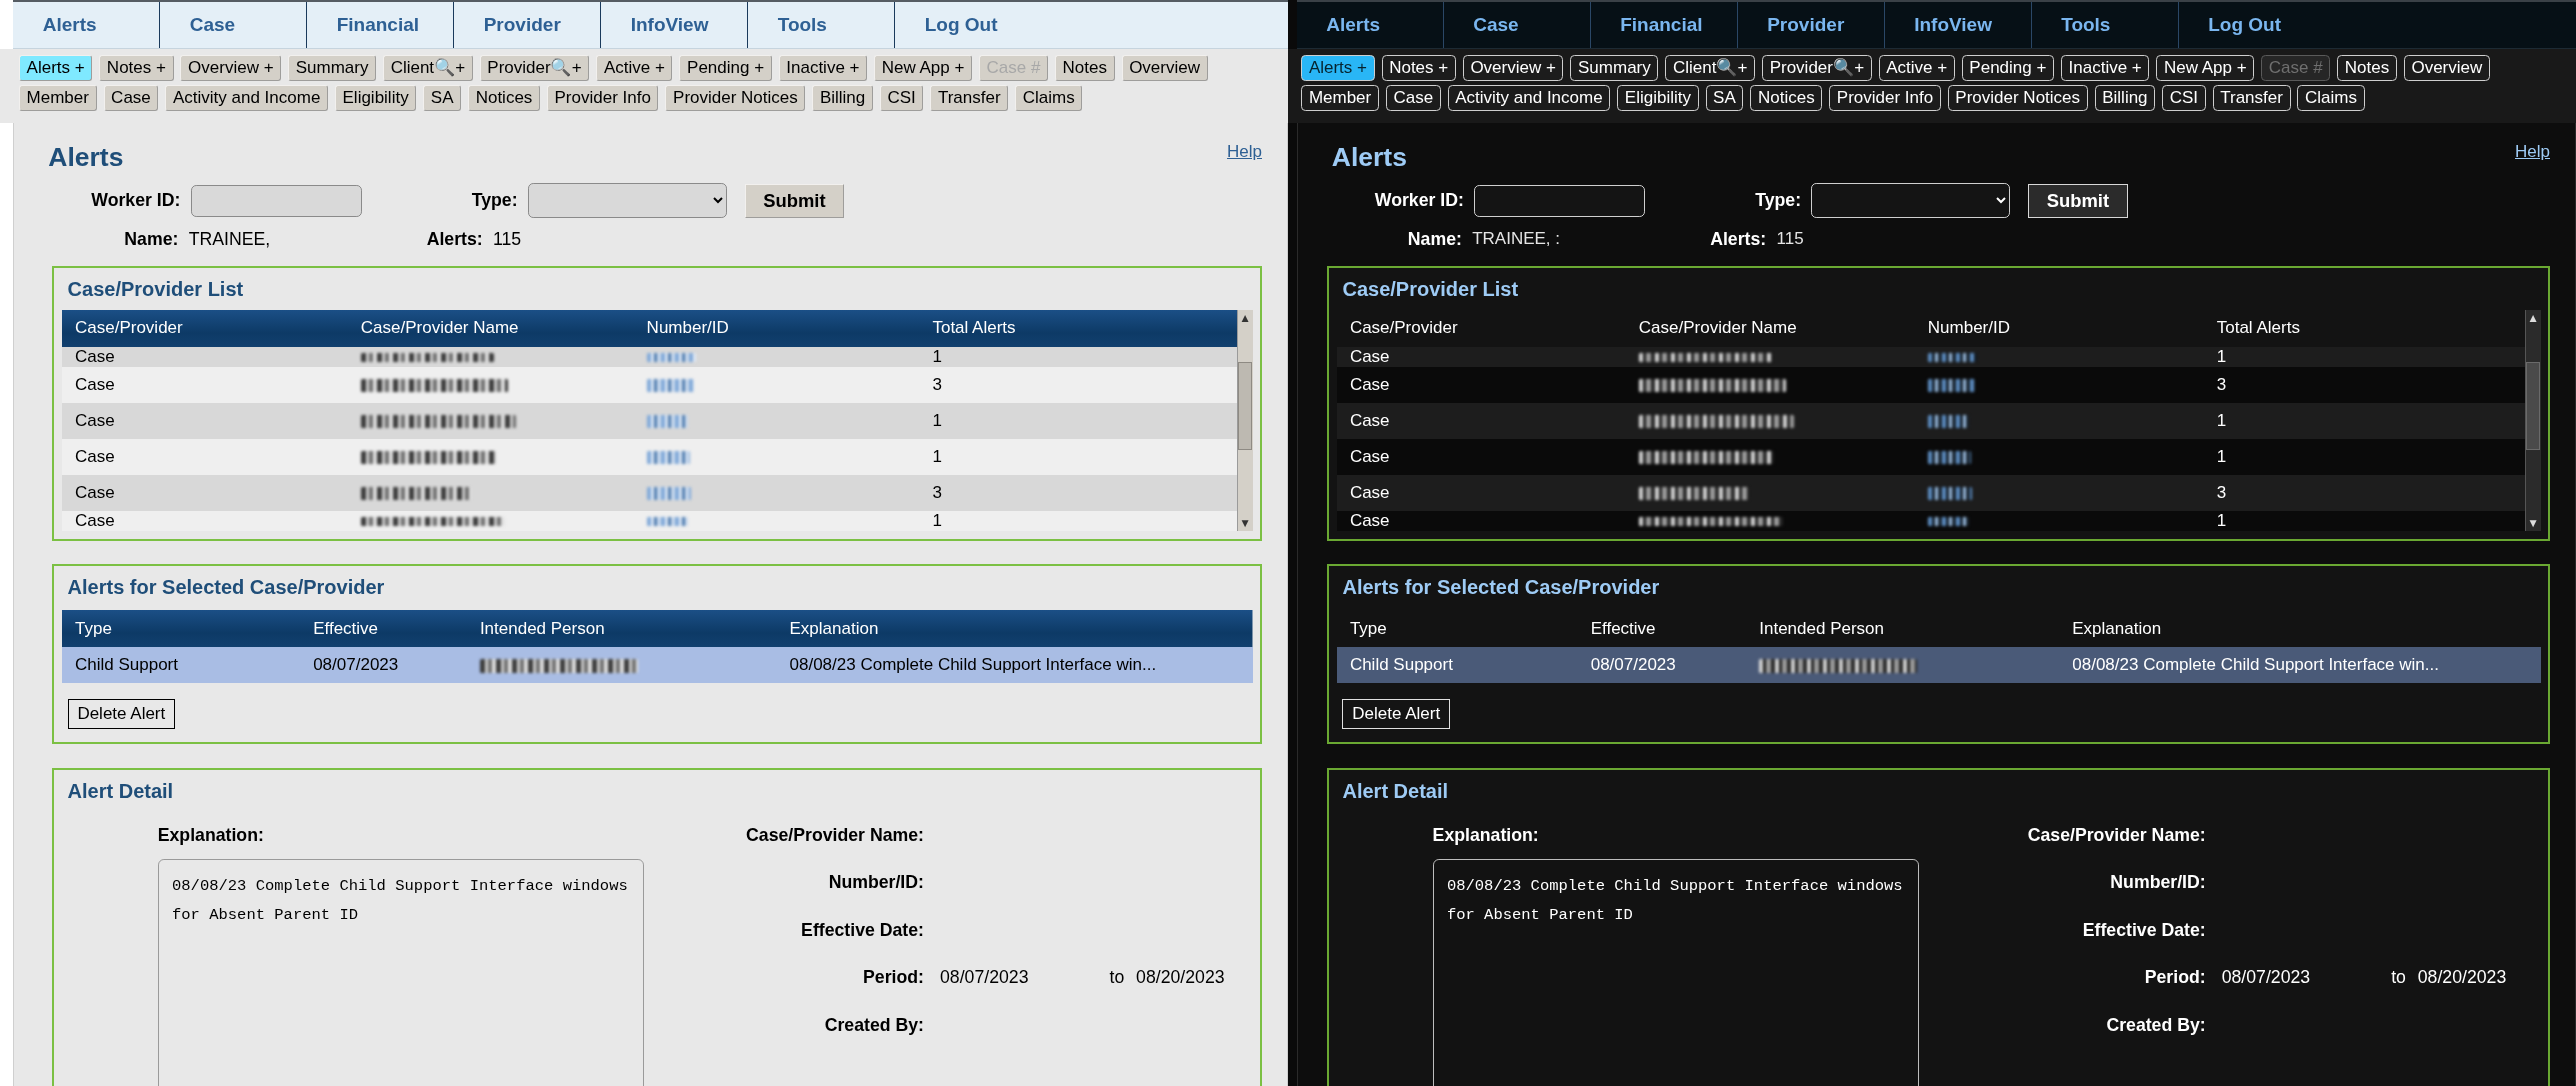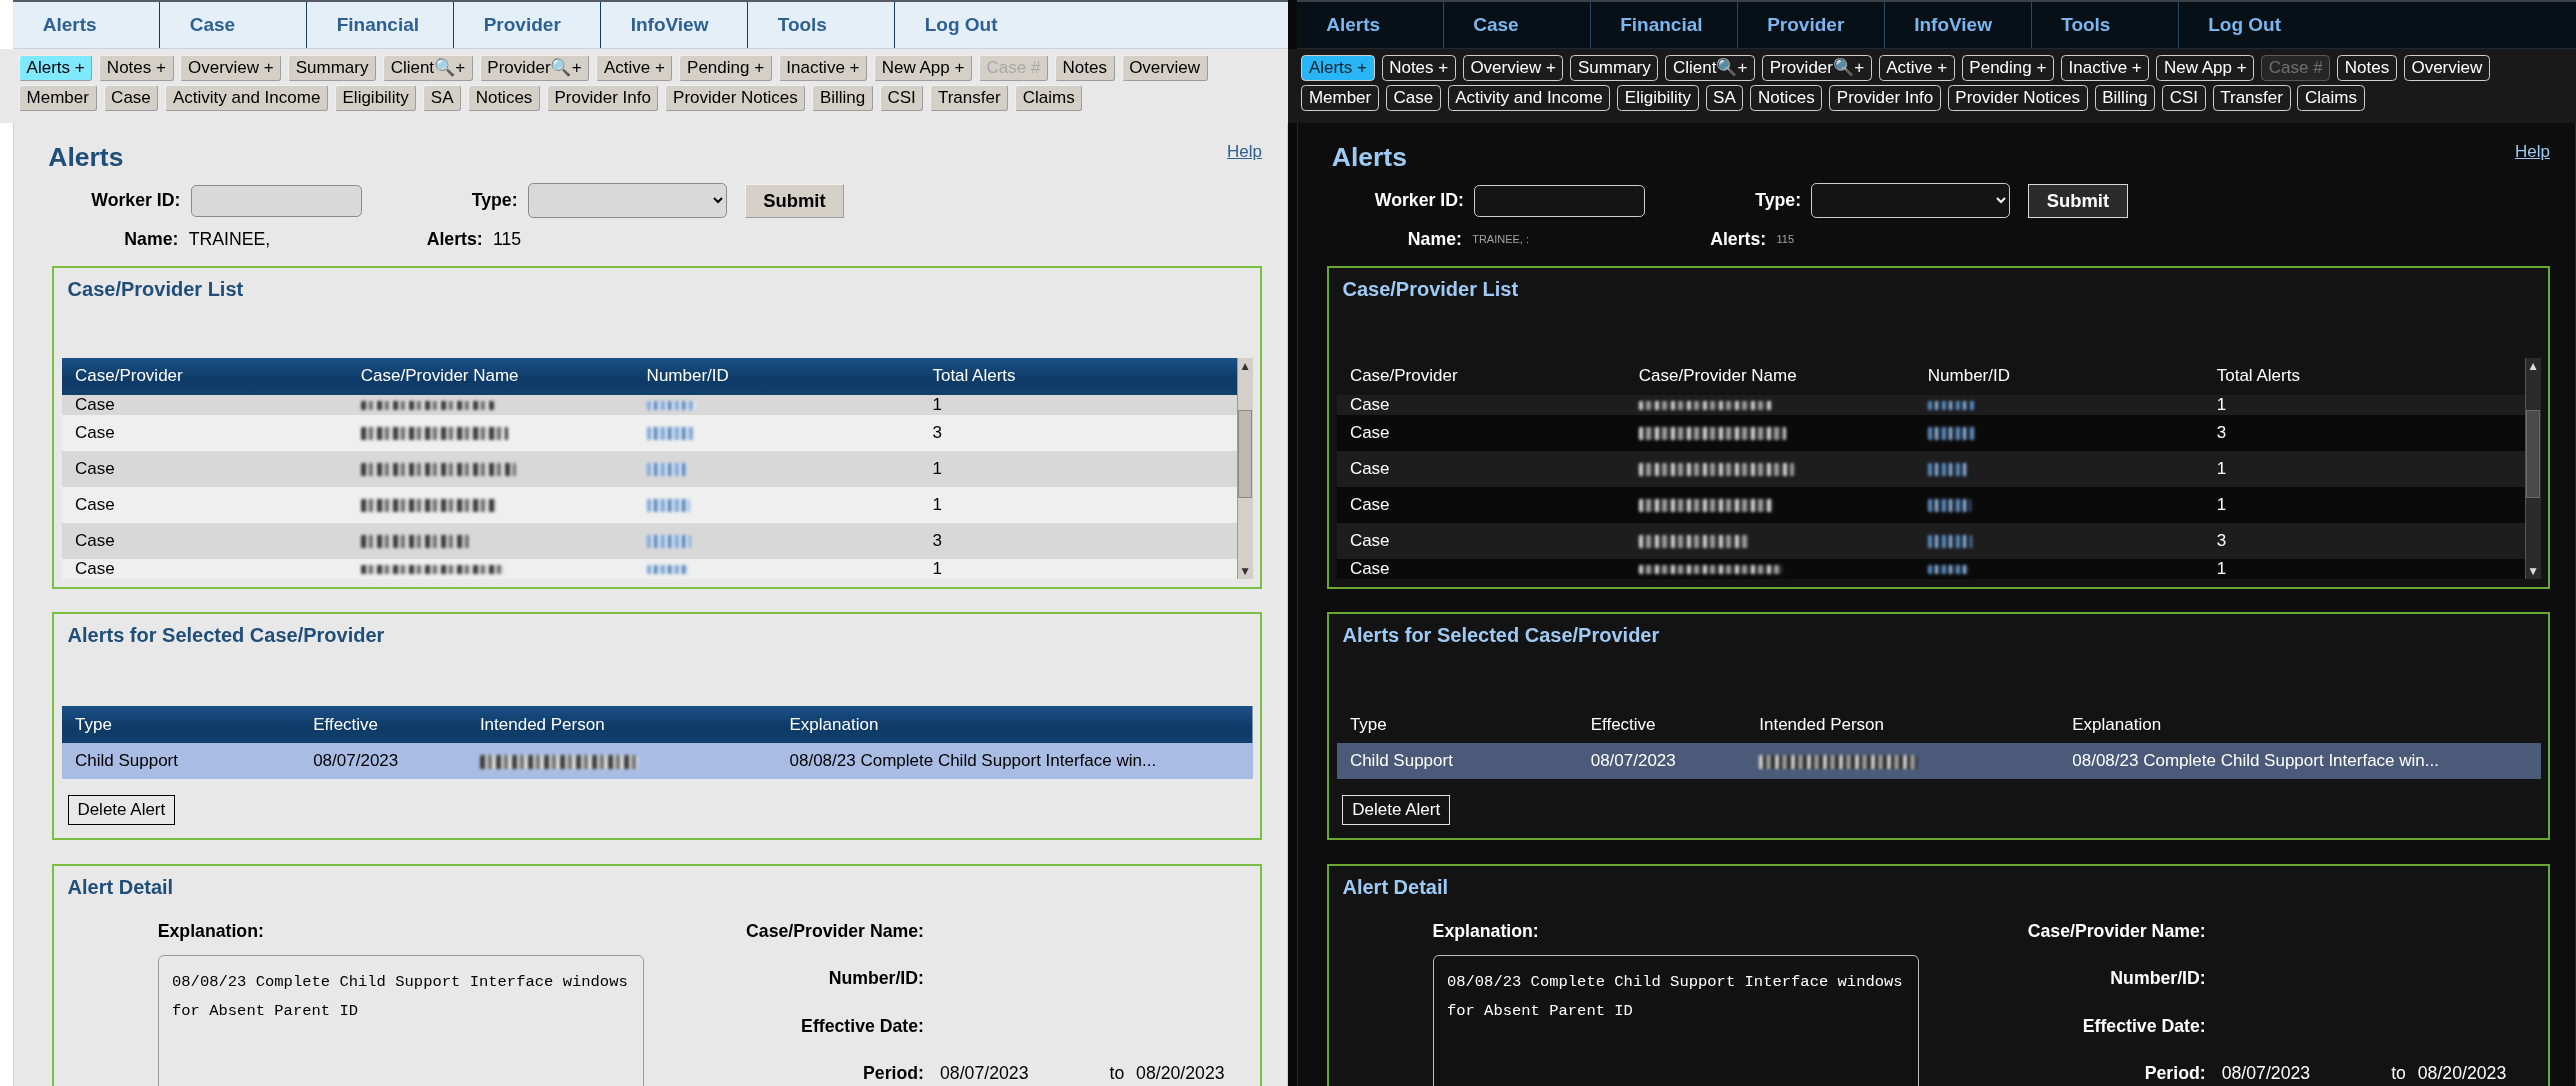--- a/index.html
+++ b/index.html
@@ -46,41 +46,41 @@
   .dark .tab { width:147px; border-right:0.7px solid #2a4766; display:flex; align-items:center; padding-left:29.4px; color:#7ab6ef; font-size:19px; font-weight:bold; height:100%; }
   .dark .tab:last-child{border-right:none;}
   .dark .toolwrap { background:#191919; padding:5.9px 0 7.4px 13.3px; }
   .dark .btn { background:#1c1c1c; border:1.5px solid #cfcfcf; border-radius:4.4px; color:#fff; font-size:17px; padding:2.2px 6.6px; margin:0 3.7px 0 0; display:inline-flex; align-items:center; line-height:1.15;}
   .dark .btn.active { background:#29b6f6; color:#06232e; }
   .dark .btn.disabled { color:#6f6f6f; border-color:#5a5a5a; background:#262626;}
   .dark .content { background:#0d0d0d; min-height:876px; margin-left:8.8px; border-left:0.7px solid #2a2a2a; border-right:0.7px solid #2a2a2a;}
   .dark .pagetitle { color:#9ecbf5; font-size:26.5px; font-weight:bold; }
   .dark .helplink { color:#9ecbf5; font-size:17px; }
   .dark .lbl { font-weight:bold; font-size:17.7px; color:#fff; }
-  .dark .val { font-size:11px; color:#a3a3a3; }
+  .dark .val { font-size:17px; color:#e5e5e5; }
   .dark input.txt { background:#141414; border:0.7px solid #cfcfcf; border-radius:5.2px; height:32px; width:171px; color:#fff;}
   .dark select.sel { background:#141414; border:0.7px solid #cfcfcf; border-radius:5.2px; height:35px; width:199px; font-size:17px; color:#fff;}
   .dark .submit { background:#2b2b2b; border:1.5px solid #d8d8d8; font-size:18.4px; font-weight:bold; padding:5.2px 17.7px; color:#fff;}
   .dark .gbox { border:2.2px solid #6aa832; background:#131313; }
   .dark .gbox-title { color:#9ecbf5; font-size:20px; font-weight:bold; }
   .dark .thead { background:linear-gradient(180deg,#1f62a8 0%,#0f4picks 0%,#1a5590 60%,#16507f 100%); color:#fff; }
   .dark .row-even { background:#0a0a0a; }
   .dark .row-odd { background:#1d1d1d; }
   .dark .row-sel { background:#4a5a78; }
   .dark .smallbtn { background:#141414; border:1.5px solid #e0e0e0; font-size:17px; padding:3.7px 8.8px; color:#fff;}
   .dark .expl { background:#121212; border:0.7px solid #bdbdbd; border-radius:5.9px; font-family:"Liberation Mono", monospace; font-size:15.5px; line-height:1.9; padding:11.8px 13.3px; color:#fff;}
 
   
   .toolrow { white-space:nowrap; margin-bottom:4.4px; }
   .head-line { display:flex; align-items:flex-start; justify-content:space-between; padding:19px 25px 0 34px; }
   .formrow { display:flex; align-items:center; padding:10.3px 0 0 77px; }
   .formrow .lbl { margin-right:10.3px; }
   .namerow { display:flex; align-items:center; padding:10.3px 0 16px 110px; }
 
-  table.grid { width:100%; border-collapse:collapse; table-layout:fixed;margin-top:48px; }
+  table.grid { width:100%; border-collapse:collapse; table-layout:fixed; }
   table.grid th { text-align:left; font-size:17px; font-weight:normal; padding:8.8px 0 8.8px 13.3px; }
   table.grid td { font-size:17px; padding:8px 0 8px 13.3px; white-space:nowrap; overflow:hidden; }
 
   .redact { display:inline-block; height:13.3px; border-radius:1.5px; filter:blur(1.8px); vertical-align:middle;
             background:repeating-linear-gradient(90deg,#3a3a3a 0 5.2px,#cfcfcf 5.2px 8px,#6e6e6e 8px 12.5px,#e3e3e3 12.5px 16px); }
   .dark .redact { background:repeating-linear-gradient(90deg,#d7d7d7 0 4.4px,#1a1a1a 4.4px 7.4px,#9c9c9c 7.4px 11.8px,#242424 11.8px 16px); }
   .redact.num { background:repeating-linear-gradient(90deg,#7fa8d8 0 3.7px,#dfe9f5 3.7px 6.6px,#4b79ad 6.6px 10.3px,#c9d9ec 10.3px 14px); }
   .dark .redact.num { background:repeating-linear-gradient(90deg,#5e8fc4 0 3.7px,#101820 3.7px 6.6px,#9fc2e6 6.6px 10.3px,#18222c 10.3px 14px); }
 
   .scroller { position:relative; }

